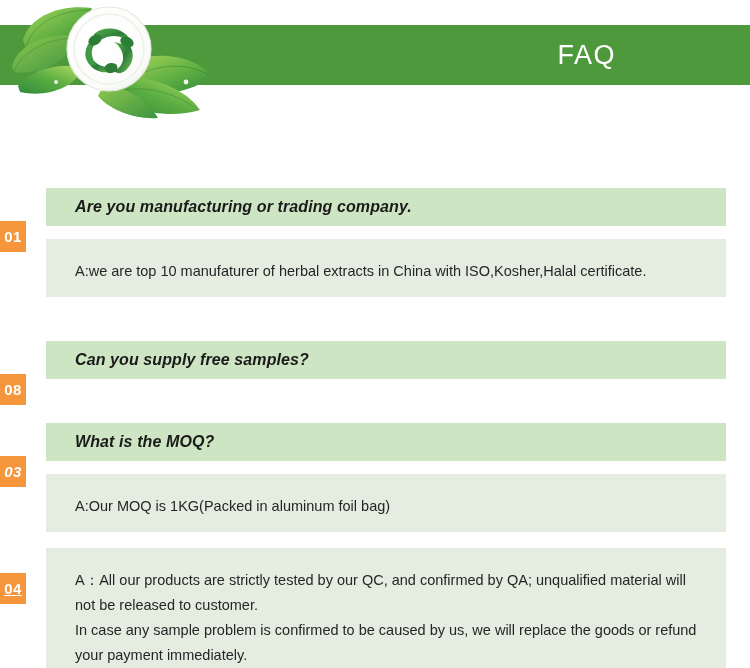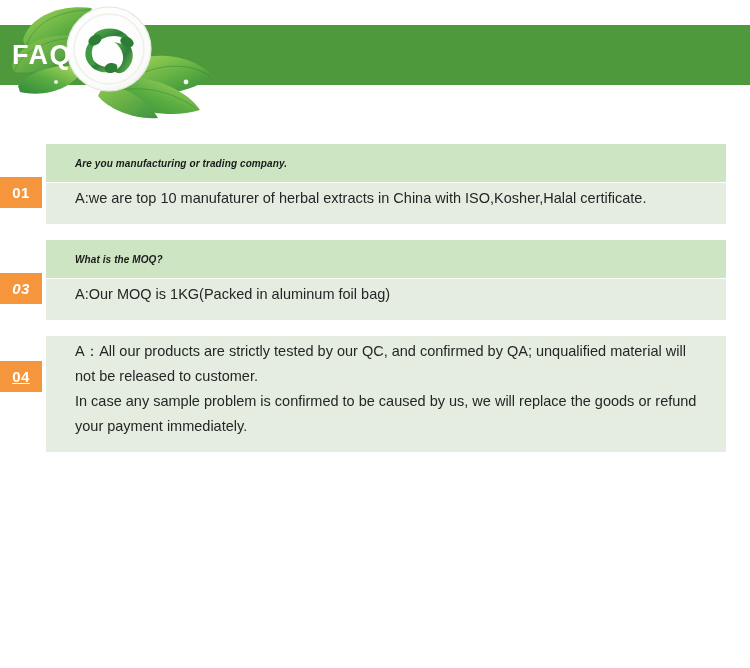--- a/index.html
+++ b/index.html
@@ -24,27 +24,27 @@
   .header-band {
     position: absolute;
     left: 0;
     top: 25px;
     width: 750px;
     height: 60px;
     background: #4e993c;
   }
   .header-title {
     position: absolute;
-    left: 12px;
+    left: 6px;
     top: 38px;
     width: 610px;
-    text-align: left;
+    text-align: right;
     color: #ffffff;
     font-size: 27px;
-    font-weight: bold;
+    font-weight: normal;
     letter-spacing: 1.5px;
     line-height: 34px;
   }
   .logo-wrap {
     position: absolute;
     left: 8px;
     top: 0;
     width: 230px;
     height: 120px;
   }
@@ -59,21 +59,21 @@
     padding-top: 22px;
   }
   .faq-item {
     position: relative;
     width: 750px;
     margin-bottom: 16px;
   }
   .faq-badge {
     position: absolute;
     left: 0;
-    width: 42px;
+    width: 26px;
     height: 31px;
     background: #f5963c;
     color: #ffffff;
     font-size: 15px;
     font-weight: bold;
     display: flex;
     align-items: center;
     justify-content: center;
     letter-spacing: 0.5px;
   }
@@ -81,30 +81,31 @@
     margin-left: 46px;
     width: 680px;
   }
   .faq-question {
     background: #cde5c2;
     min-height: 38px;
     display: flex;
     align-items: center;
     padding: 0 0 0 29px;
     box-sizing: border-box;
-    font-size: 10px;
+    font-size: 16px;
     font-weight: bold;
     font-style: italic;
     color: #1a1a1a;
     letter-spacing: 0.1px;
+    margin-top: 44px;
   }
   .faq-answer {
     background: #e4ede0;
-    margin-top: 1px;
-    padding: 3px 18px 13px 29px;
+    margin-top: 13px;
+    padding: 20px 18px 13px 29px;
     box-sizing: border-box;
     font-size: 14.5px;
     color: #262626;
     line-height: 25px;
   }
   .faq-answer p {
     margin: 0;
   }
 </style>
 </head>
@@ -188,20 +189,21 @@
       <div class="faq-question">Are you manufacturing or trading company.</div>
       <div class="faq-answer">
         <p>A:we are top 10 manufaturer of herbal extracts in China with ISO,Kosher,Halal certificate.</p>
       </div>
     </div>
   </div>
 
   <div class="faq-item">
     <div class="faq-badge" style="top:33px;">08</div>
     <div class="faq-body">
+      <div class="faq-question">Can you supply free samples?</div>
     </div>
   </div>
 
   <div class="faq-item">
     <div class="faq-badge" style="top:33px;font-style:italic;">03</div>
     <div class="faq-body">
       <div class="faq-question">What is the MOQ?</div>
       <div class="faq-answer">
         <p>A:Our MOQ is 1KG(Packed in aluminum foil bag)</p>
       </div>

